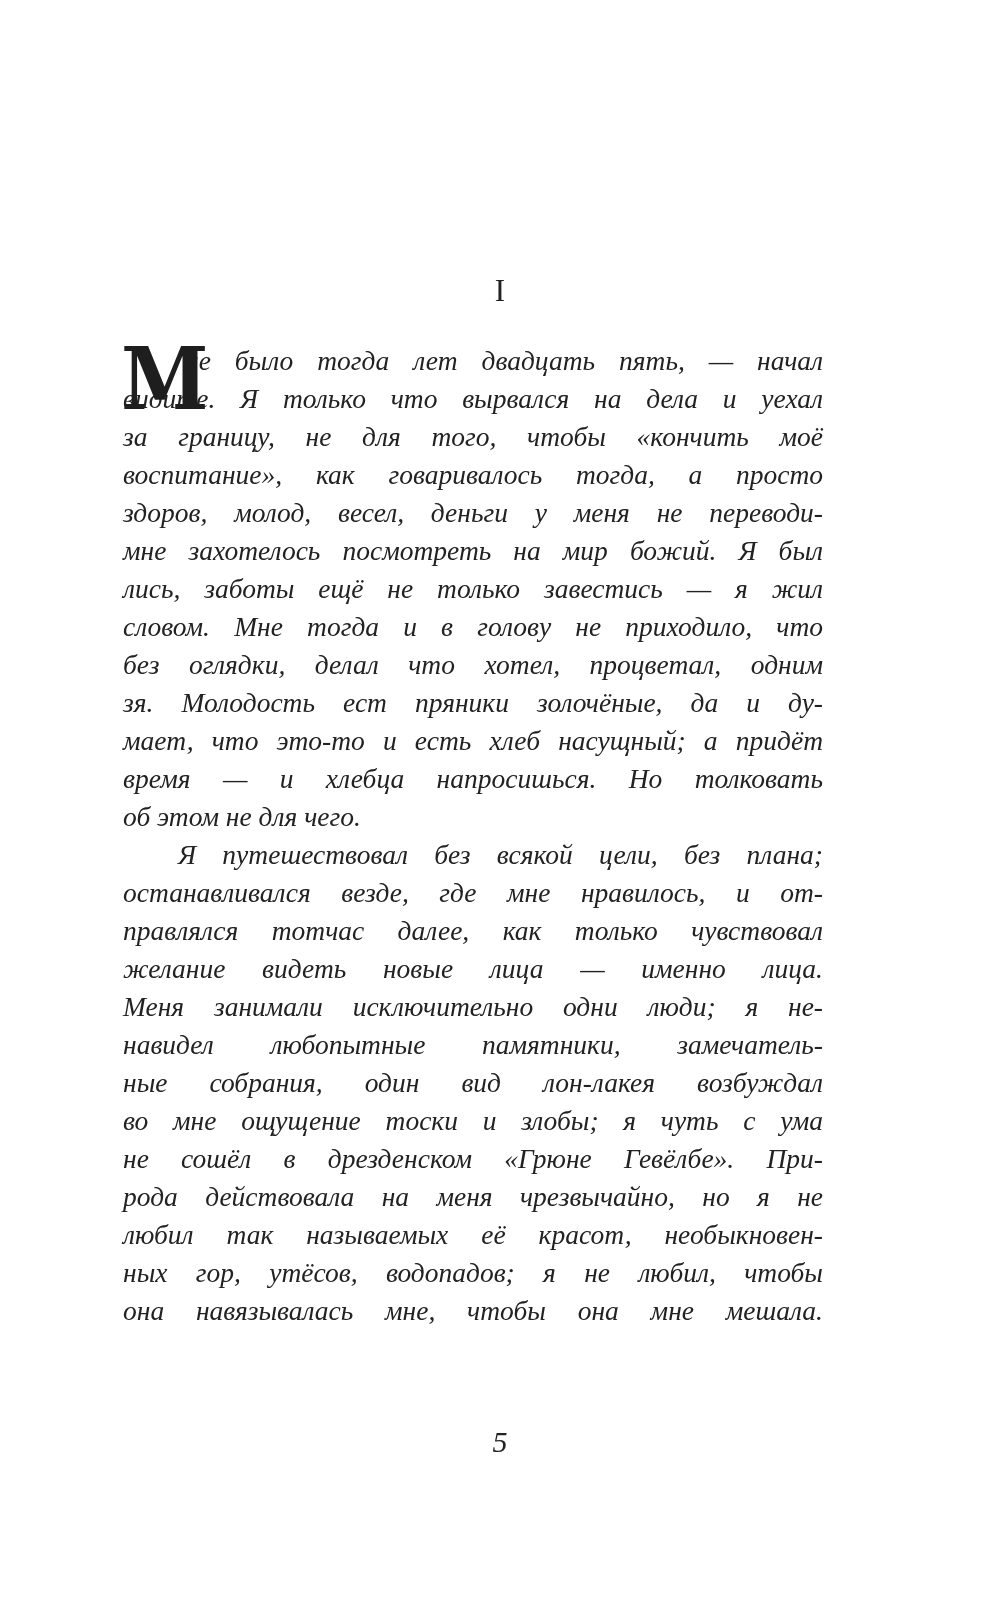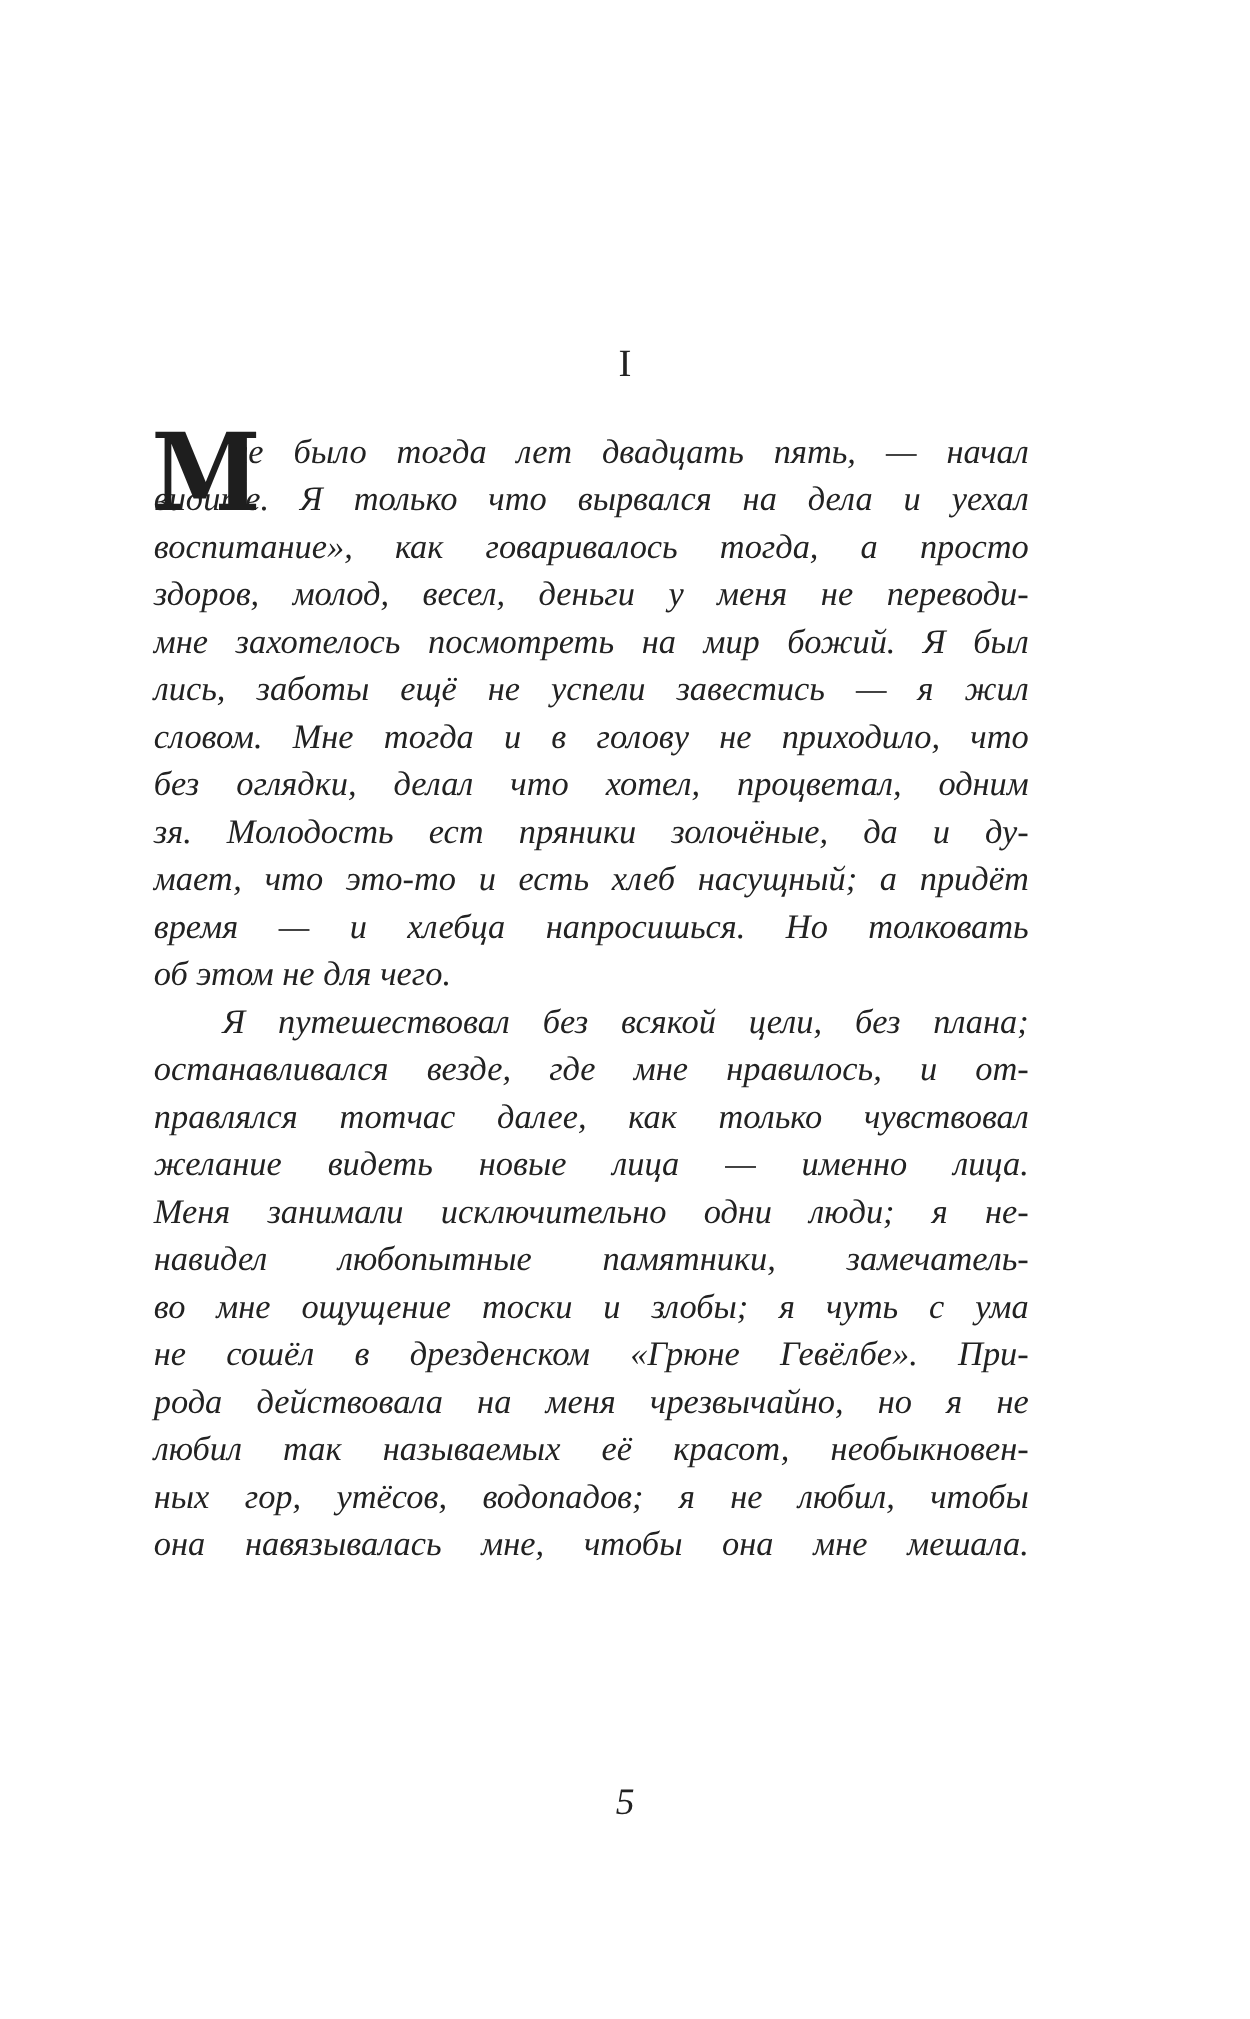--- a/index.html
+++ b/index.html
@@ -81,39 +81,41 @@
 <body>
 
 <div class="chapter-heading">I</div>
 
 <div class="text-block">
   <span class="dropcap">М</span>
 
   <div>
     <span class="line dropcap-line">не было тогда лет двадцать пять, — начал</span>
     <span class="line">видите. Я только что вырвался на дела и уехал</span>
+    <span class="line">за границу, не для того, чтобы «кончить моё</span>
     <span class="line">воспитание», как говаривалось тогда, а просто</span>
     <span class="line">здоров, молод, весел, деньги у меня не переводи-</span>
     <span class="line">мне захотелось посмотреть на мир божий. Я был</span>
-    <span class="line">лись, заботы ещё не успели завестись — я жил</span>
+    <span class="line">лись, заботы ещё не только завестись — я жил</span>
     <span class="line">словом. Мне тогда и в голову не приходило, что</span>
     <span class="line">без оглядки, делал что хотел, процветал, одним</span>
     <span class="line">зя. Молодость ест пряники золочёные, да и ду-</span>
     <span class="line">мает, что это-то и есть хлеб насущный; а придёт</span>
     <span class="line">время — и хлебца напросишься. Но толковать</span>
     <span class="line last">об этом не для чего.</span>
   </div>
 
   <div>
     <span class="line indent">Я путешествовал без всякой цели, без плана;</span>
     <span class="line">останавливался везде, где мне нравилось, и от-</span>
     <span class="line">правлялся тотчас далее, как только чувствовал</span>
     <span class="line">желание видеть новые лица — именно лица.</span>
     <span class="line">Меня занимали исключительно одни люди; я не-</span>
     <span class="line">навидел любопытные памятники, замечатель-</span>
+    <span class="line">ные собрания, один вид лон-лакея возбуждал</span>
     <span class="line">во мне ощущение тоски и злобы; я чуть с ума</span>
     <span class="line">не сошёл в дрезденском «Грюне Гевёлбе». При-</span>
     <span class="line">рода действовала на меня чрезвычайно, но я не</span>
     <span class="line">любил так называемых её красот, необыкновен-</span>
     <span class="line">ных гор, утёсов, водопадов; я не любил, чтобы</span>
     <span class="line">она навязывалась мне, чтобы она мне мешала.</span>
   </div>
 </div>
 
 <div class="page-number">5</div>

